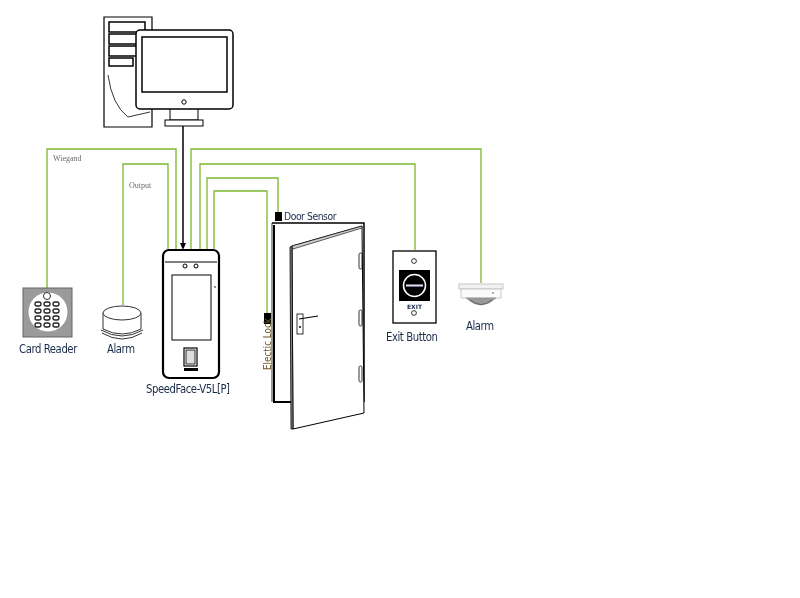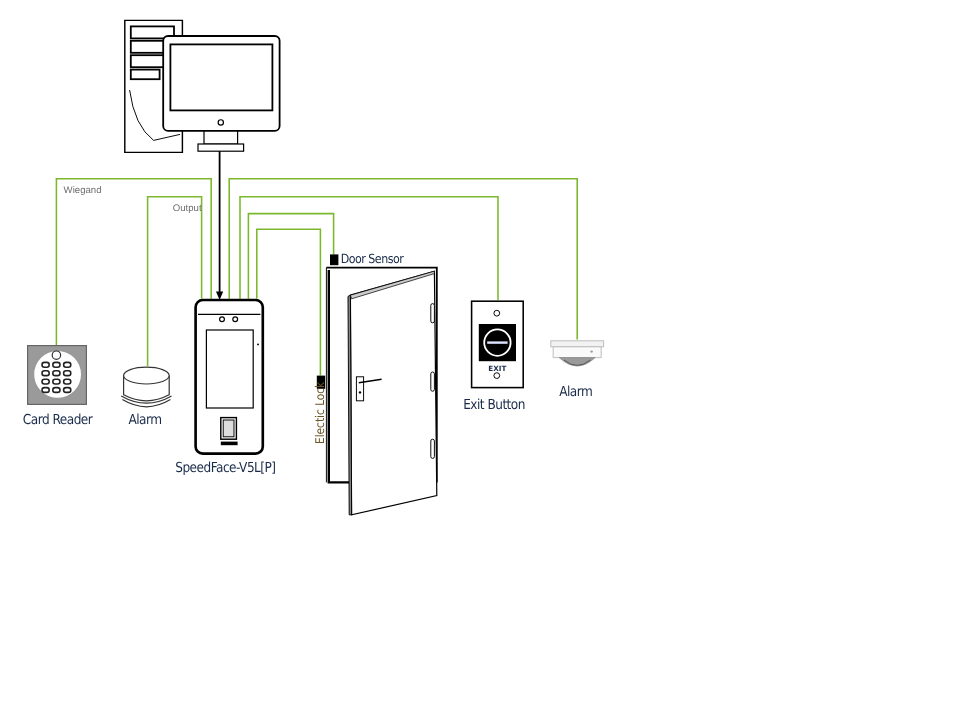--- a/index.html
+++ b/index.html
@@ -1,19 +1,19 @@
 <!DOCTYPE html>
 <html><head>
 <meta charset="utf-8">
 <style>
   html, body { margin:0; padding:0; background:#ffffff; }
   body { width:800px; height:598px; position:relative; overflow:hidden; font-family:"DejaVu Sans", sans-serif; }
   #diagram { position:absolute; left:0; top:0; width:800px; height:598px; }
   .lbl { position:absolute; white-space:nowrap; color:#1a2b4a; font-family:"DejaVu Sans", sans-serif; font-size:11.5px; letter-spacing:-0.5px; transform:scaleX(0.88); transform-origin:left top; }
-  .small-lbl { position:absolute; white-space:nowrap; color:#6d6d6d; font-size:8px; font-family:Liberation Sans, sans-serif; }
+  .small-lbl { position:absolute; white-space:nowrap; color:#6d6d6d; font-size:8px; font-family:Liberation Serif, serif; }
   .vert-lbl { position:absolute; white-space:nowrap; color:#6b5524; font-size:10px; transform-origin:left top; transform:rotate(-90deg) scaleX(0.88); }
 </style>
 </head>
 <body>
 
 <svg id="diagram" viewBox="0 0 800 598" xmlns="http://www.w3.org/2000/svg">
 
   <g fill="none" stroke="#7cb82f" stroke-width="1.3">
     <polyline points="47,290 47,149 176,149 176,249"></polyline>
     <polyline points="123,305 123,164 168,164 168,249"></polyline>
@@ -117,20 +117,20 @@
   <g>
     <rect x="459" y="284" width="44" height="5" fill="#f2f2f2" stroke="#bbb" stroke-width="0.8"></rect>
     <path d="M461,289 L501,289 L501,298 L461,298 Z" fill="#fafafa" stroke="#bbb" stroke-width="0.8"></path>
     <path d="M466,298 Q481,312 496,298 Z" fill="#9a9a9a" stroke="#888" stroke-width="0.6"></path>
     <path d="M470,300 Q481,309 492,300" fill="none" stroke="#555" stroke-width="0.8"></path>
     <circle cx="493" cy="293" r="1" fill="#999"></circle>
   </g>
 </svg>
 
 <span class="small-lbl" style="left:53px;top:154px;">Wiegand</span>
-<span class="small-lbl" style="left:129px;top:169px;margin-left:15px;">Output</span>
+<span class="small-lbl" style="left:129px;top:181px;">Output</span>
 <span class="lbl" style="left:19px;top:342px;">Card Reader</span>
 <span class="lbl" style="left:107px;top:342px;">Alarm</span>
 <span class="lbl" style="left:146px;top:382px;">SpeedFace-V5L[P]</span>
 <span class="lbl" style="left:284px;top:210px;font-size:10.5px;">Door Sensor</span>
 <span class="vert-lbl" style="left:262px;top:370px;">Electic Lock</span>
 <span class="lbl" style="left:386px;top:330px;">Exit Button</span>
 <span class="lbl" style="left:466px;top:319px;">Alarm</span>
 
 </body></html>

